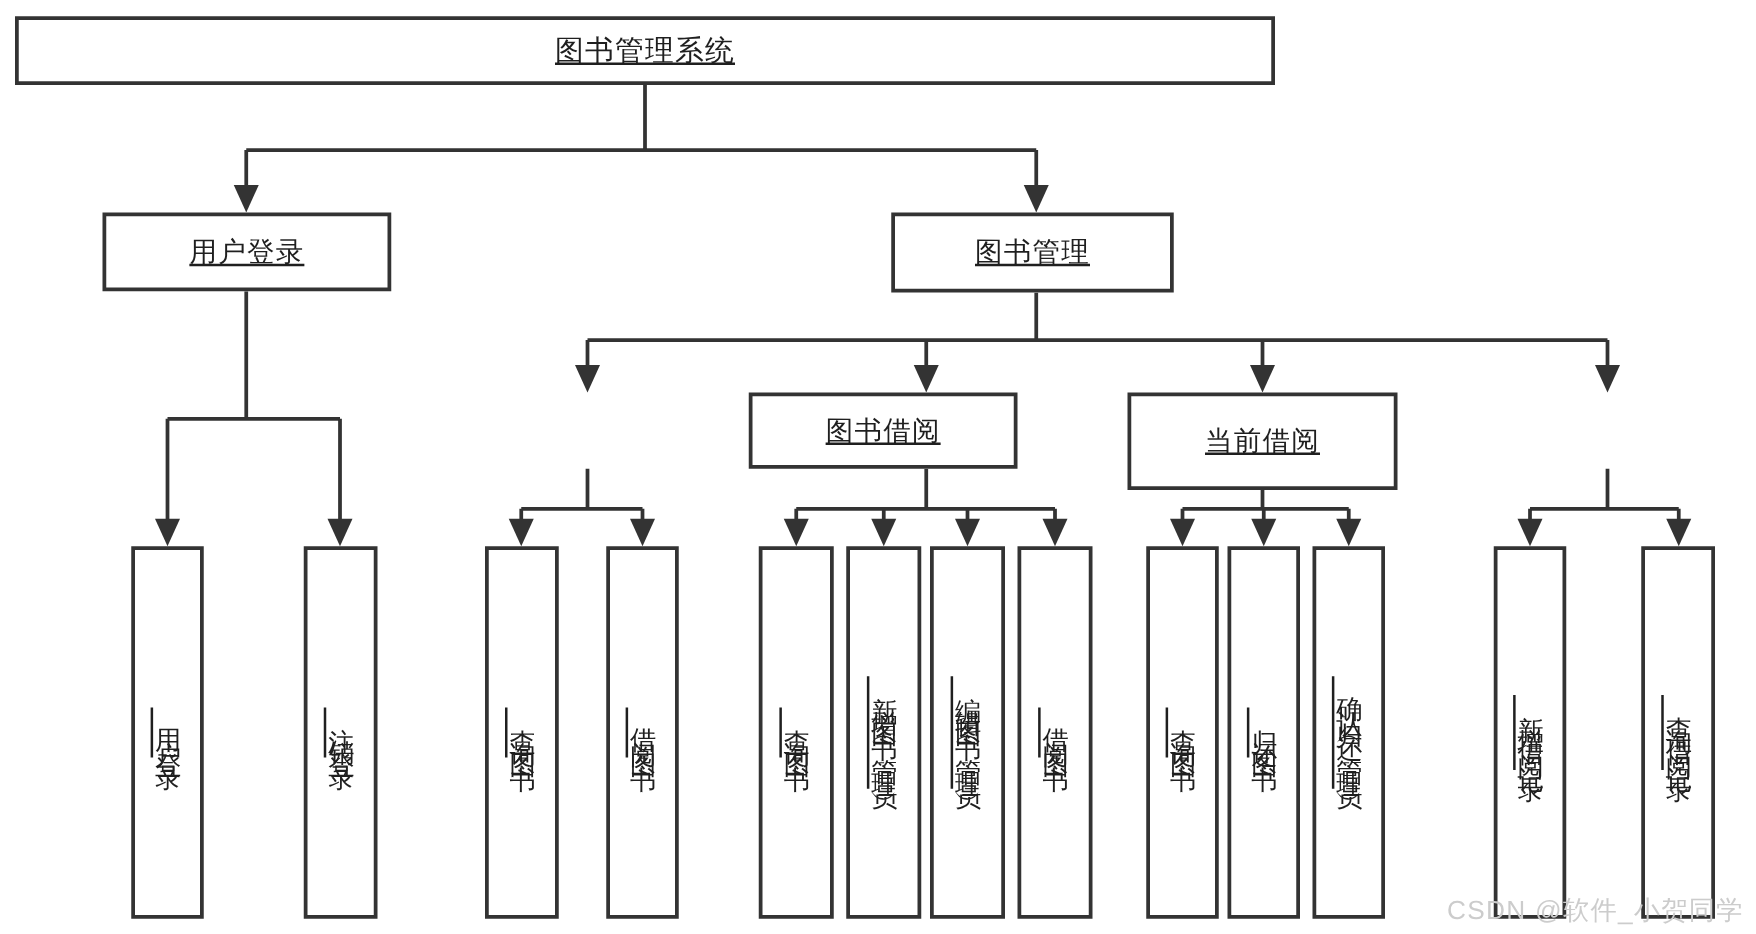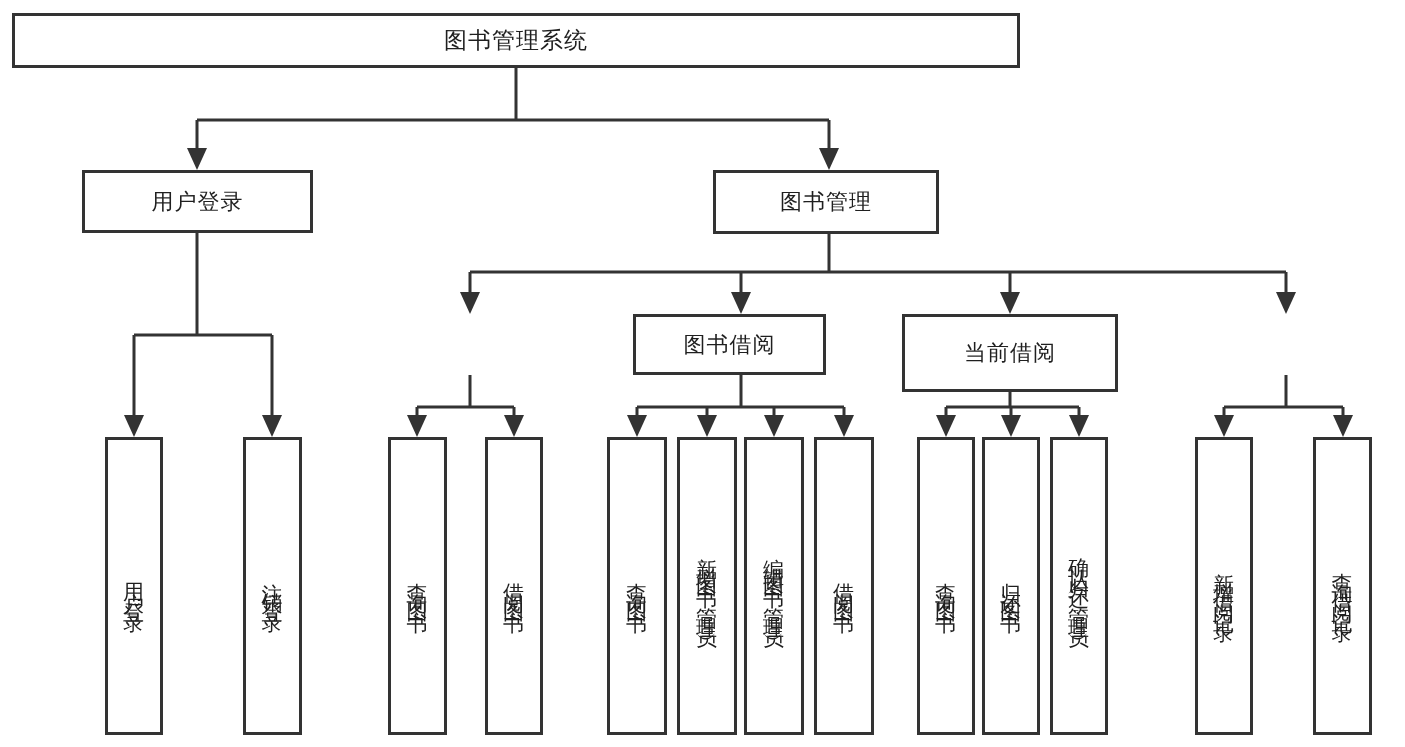--- a/index.html
+++ b/index.html
@@ -20,20 +20,21 @@
   .node {
     position: absolute;
     box-sizing: border-box;
     border: 3px solid #333333;
     background: #ffffff;
     display: flex;
     align-items: center;
     justify-content: center;
     color: #1f1f1f;
     z-index: 1;
+    text-decoration: underline;
   }
   .h-node { font-size: 22px; letter-spacing: 1px; white-space: nowrap; }
   .root-node { font-size: 23px; }
   .v-node { font-size: 21px; }
   .v-node .vtext {
     writing-mode: vertical-lr;
     text-orientation: mixed;
     letter-spacing: 10px;
     line-height: 1;
     max-height: 288px;
@@ -103,21 +104,21 @@
     <span>图书管理系统</span>
   </div>
 
   <div class="node h-node" style="left:82px;top:170px;width:231px;height:63px">
     <span>用户登录</span>
   </div>
   <div class="node h-node" style="left:713px;top:170px;width:226px;height:64px">
     <span>图书管理</span>
   </div>
 
-  <div class="node h-node" style="left:633px;top:314px;width:193px;height:61px">
+  <div class="node h-node" style="left:599px;top:314px;width:215px;height:61px">
     <span>图书借阅</span>
   </div>
   <div class="node h-node" style="left:902px;top:314px;width:216px;height:78px">
     <span>当前借阅</span>
   </div>
 
   <div class="node v-node" style="left:105px;top:437px;width:58px;height:298px">
     <span class="vtext">用户登录</span>
   </div>
   <div class="node v-node" style="left:243px;top:437px;width:59px;height:298px">
@@ -154,14 +155,15 @@
     <span class="vtext">确认归还（管理员）</span>
   </div>
 
   <div class="node v-node" style="left:1195px;top:437px;width:58px;height:298px">
     <span class="vtext">新增借阅记录</span>
   </div>
   <div class="node v-node" style="left:1313px;top:437px;width:59px;height:298px">
     <span class="vtext">查询借阅记录</span>
   </div>
 
+  <div class="watermark">CSDN @软件_小贺同学</div>
 
 </div>
 
 </body></html>

